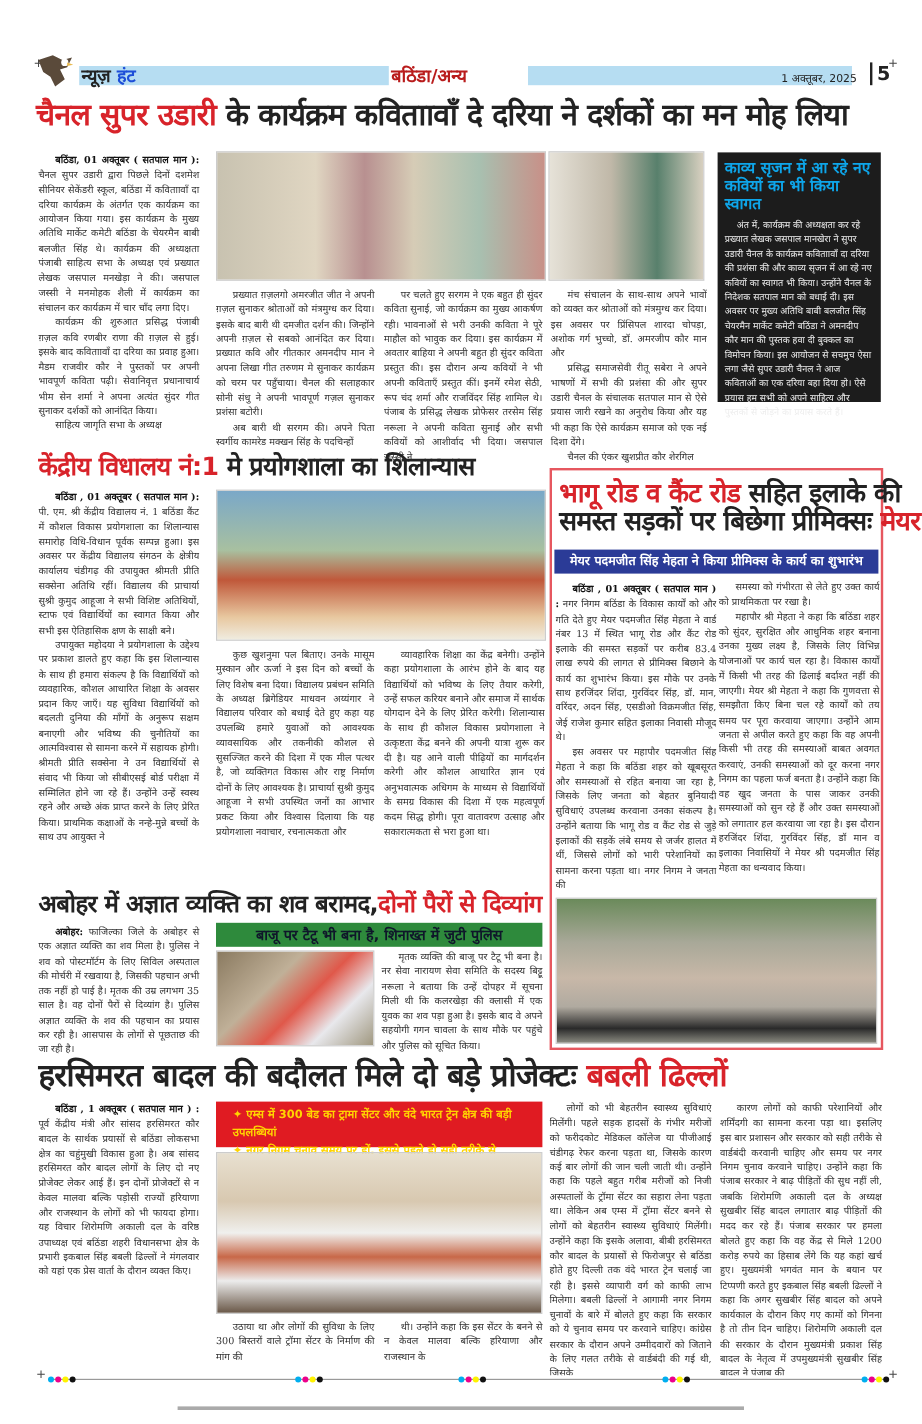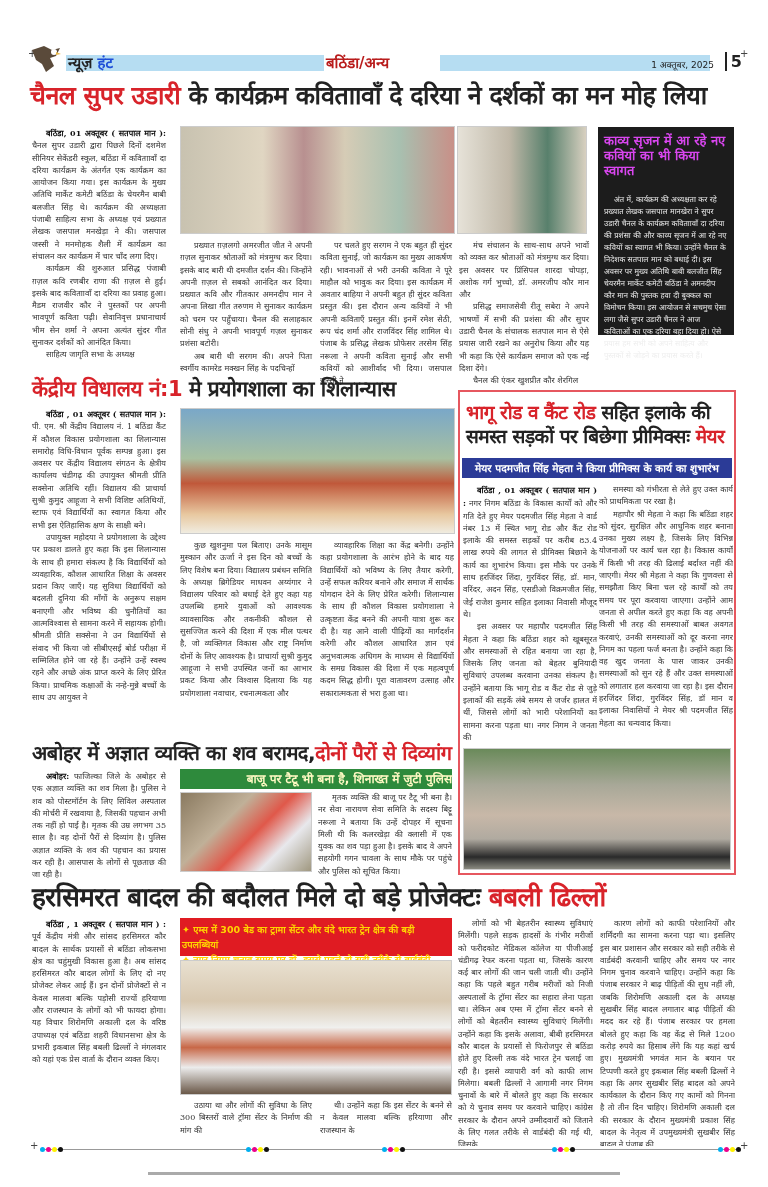--- a/index.html
+++ b/index.html
@@ -14,26 +14,26 @@
 .section{position:absolute;left:296px;top:0;font:bold 15px "DejaVu Sans",sans-serif;color:#b91c1c}
 .date{position:absolute;right:28px;top:6px;font:9px "DejaVu Sans",sans-serif}
 .pnum{position:absolute;right:0;top:0;font:bold 16px "DejaVu Sans",sans-serif;border-left:2px solid #222;padding-left:4px}
 .headline{position:absolute;font-family:"DejaVu Sans",sans-serif;font-weight:bold;letter-spacing:-0.5px;white-space:nowrap;line-height:1.1}
 .headline .red{color:#d8232a}
 .col{position:absolute;font-size:8px;line-height:12.3px;text-align:justify;color:#333}
 .col b{color:#111}
 .col p{text-indent:14px}
 .photo{position:absolute;border:1px solid #ccc;overflow:hidden}
 .sidebox{position:absolute;left:598px;top:127px;width:136px;height:208px;background:#1c1c1c;color:#eee;padding:6px}
-.sidebox h3{font:bold 13px "DejaVu Sans",sans-serif;color:#d946ef;line-height:15px;margin-bottom:16px}
+.sidebox h3{font:bold 13px "DejaVu Sans",sans-serif;color:#0ea5e9;line-height:15px;margin-bottom:4px}
 .sidebox p{font-size:7.6px;line-height:12px;text-indent:10px}
 .boxframe{position:absolute;left:458px;top:390px;width:278px;height:485px;border:2px solid #e6575f}
 .bluebar{position:absolute;background:#2b3b97;color:#fff;font:bold 10.5px "DejaVu Sans",sans-serif;text-align:center;line-height:20px}
-.greenbar{position:absolute;background:#2e8a3c;color:#fef9c3;font:bold 12px "DejaVu Sans",sans-serif;text-align:right;line-height:20px}
-.redbar{position:absolute;background:#e01b22;color:#ffd400;font:bold 9.5px "DejaVu Sans",sans-serif;padding:4px 2px;line-height:15px}
+.greenbar{position:absolute;background:#2e8a3c;color:#0f172a;font:bold 12px "DejaVu Sans",sans-serif;text-align:center;line-height:20px}
+.redbar{position:absolute;background:#e01b22;color:#ffd400;font:bold 9.5px "DejaVu Sans",sans-serif;padding:4px 14px;line-height:15px}
 .cmyk{position:absolute;top:1147px;display:flex;gap:1px}
 .cmyk span{width:5px;height:5px;border-radius:50%}
 .rule{position:absolute;left:40px;top:1149px;width:700px;height:1px;background:#999}
 .bottombar{position:absolute;left:148px;top:1172px;width:472px;height:3px;background:#aaa}
 </style>
 </head>
 <body>
 
 <div class="page">
 
@@ -96,21 +96,21 @@
   <div class="photo" style="left:180px;top:408px;width:275px;height:126px;background:linear-gradient(180deg,#7aa8c8 0%,#a8c0a0 40%,#c0583a 60%,#e8c8a0 85%,#f0ece0 100%)"></div>
 
   <div class="col" style="left:180px;top:540px;width:132px;height:170px;overflow:hidden">
     <p>कुछ खुशनुमा पल बिताए। उनके मासूम मुस्कान और ऊर्जा ने इस दिन को बच्चों के लिए विशेष बना दिया। विद्यालय प्रबंधन समिति के अध्यक्ष ब्रिगेडियर माधवन अय्यंगार ने विद्यालय परिवार को बधाई देते हुए कहा यह उपलब्धि हमारे युवाओं को आवश्यक व्यावसायिक और तकनीकी कौशल से सुसज्जित करने की दिशा में एक मील पत्थर है, जो व्यक्तिगत विकास और राष्ट्र निर्माण दोनों के लिए आवश्यक है। प्राचार्या सुश्री कुमुद आहूजा ने सभी उपस्थित जनों का आभार प्रकट किया और विश्वास दिलाया कि यह प्रयोगशाला नवाचार, रचनात्मकता और</p>
   </div>
   <div class="col" style="left:320px;top:540px;width:134px;height:170px;overflow:hidden">
     <p>व्यावहारिक शिक्षा का केंद्र बनेगी। उन्होंने कहा प्रयोगशाला के आरंभ होने के बाद यह विद्यार्थियों को भविष्य के लिए तैयार करेगी, उन्हें सफल करियर बनाने और समाज में सार्थक योगदान देने के लिए प्रेरित करेगी। शिलान्यास के साथ ही कौशल विकास प्रयोगशाला ने उत्कृष्टता केंद्र बनने की अपनी यात्रा शुरू कर दी है। यह आने वाली पीढ़ियों का मार्गदर्शन करेगी और कौशल आधारित ज्ञान एवं अनुभवात्मक अधिगम के माध्यम से विद्यार्थियों के समग्र विकास की दिशा में एक महत्वपूर्ण कदम सिद्ध होगी। पूरा वातावरण उत्साह और सकारात्मकता से भरा हुआ था।</p>
   </div>
 
   <div class="boxframe"></div>
-  <div class="headline" style="left:466px;top:400px;font-size:19px;line-height:24px">
+  <div class="headline" style="left:466px;top:400px;font-size:22px;line-height:24px">
     <div><span class="red">भागू रोड व कैंट रोड</span><span> सहित इलाके की</span></div>
     <div><span>समस्त सड़कों पर बिछेगा प्रीमिक्सः </span><span class="red">मेयर</span></div>
   </div>
   <div class="bluebar" style="left:462px;top:458px;width:270px;height:20px">मेयर पदमजीत सिंह मेहता ने किया प्रीमिक्स के कार्य का शुभारंभ</div>
 
   <div class="col" style="left:463px;top:484px;width:134px;height:270px;overflow:hidden">
     <p><b>बठिंडा , 01 अक्तूबर ( सतपाल मान ) :</b> <span>नगर निगम बठिंडा के विकास कार्यों को और गति देते हुए मेयर पदमजीत सिंह मेहता ने वार्ड नंबर 13 में स्थित भागू रोड और कैंट रोड इलाके की समस्त सड़कों पर करीब 83.4 लाख रुपये की लागत से प्रीमिक्स बिछाने के कार्य का शुभारंभ किया। इस मौके पर उनके साथ हरजिंदर शिंदा, गुरविंदर सिंह, डॉ. मान, वरिंदर, अदन सिंह, एसडीओ विक्रमजीत सिंह, जेई राजेश कुमार सहित इलाका निवासी मौजूद थे।</span></p>
     <p>इस अवसर पर महापौर पदमजीत सिंह मेहता ने कहा कि बठिंडा शहर को खूबसूरत और समस्याओं से रहित बनाया जा रहा है, जिसके लिए जनता को बेहतर बुनियादी सुविधाएं उपलब्ध करवाना उनका संकल्प है। उन्होंने बताया कि भागू रोड व कैंट रोड से जुड़े इलाकों की सड़कें लंबे समय से जर्जर हालत में थीं, जिससे लोगों को भारी परेशानियों का सामना करना पड़ता था। नगर निगम ने जनता की</p>
   </div>
   <div class="col" style="left:599px;top:484px;width:134px;height:270px;overflow:hidden">

